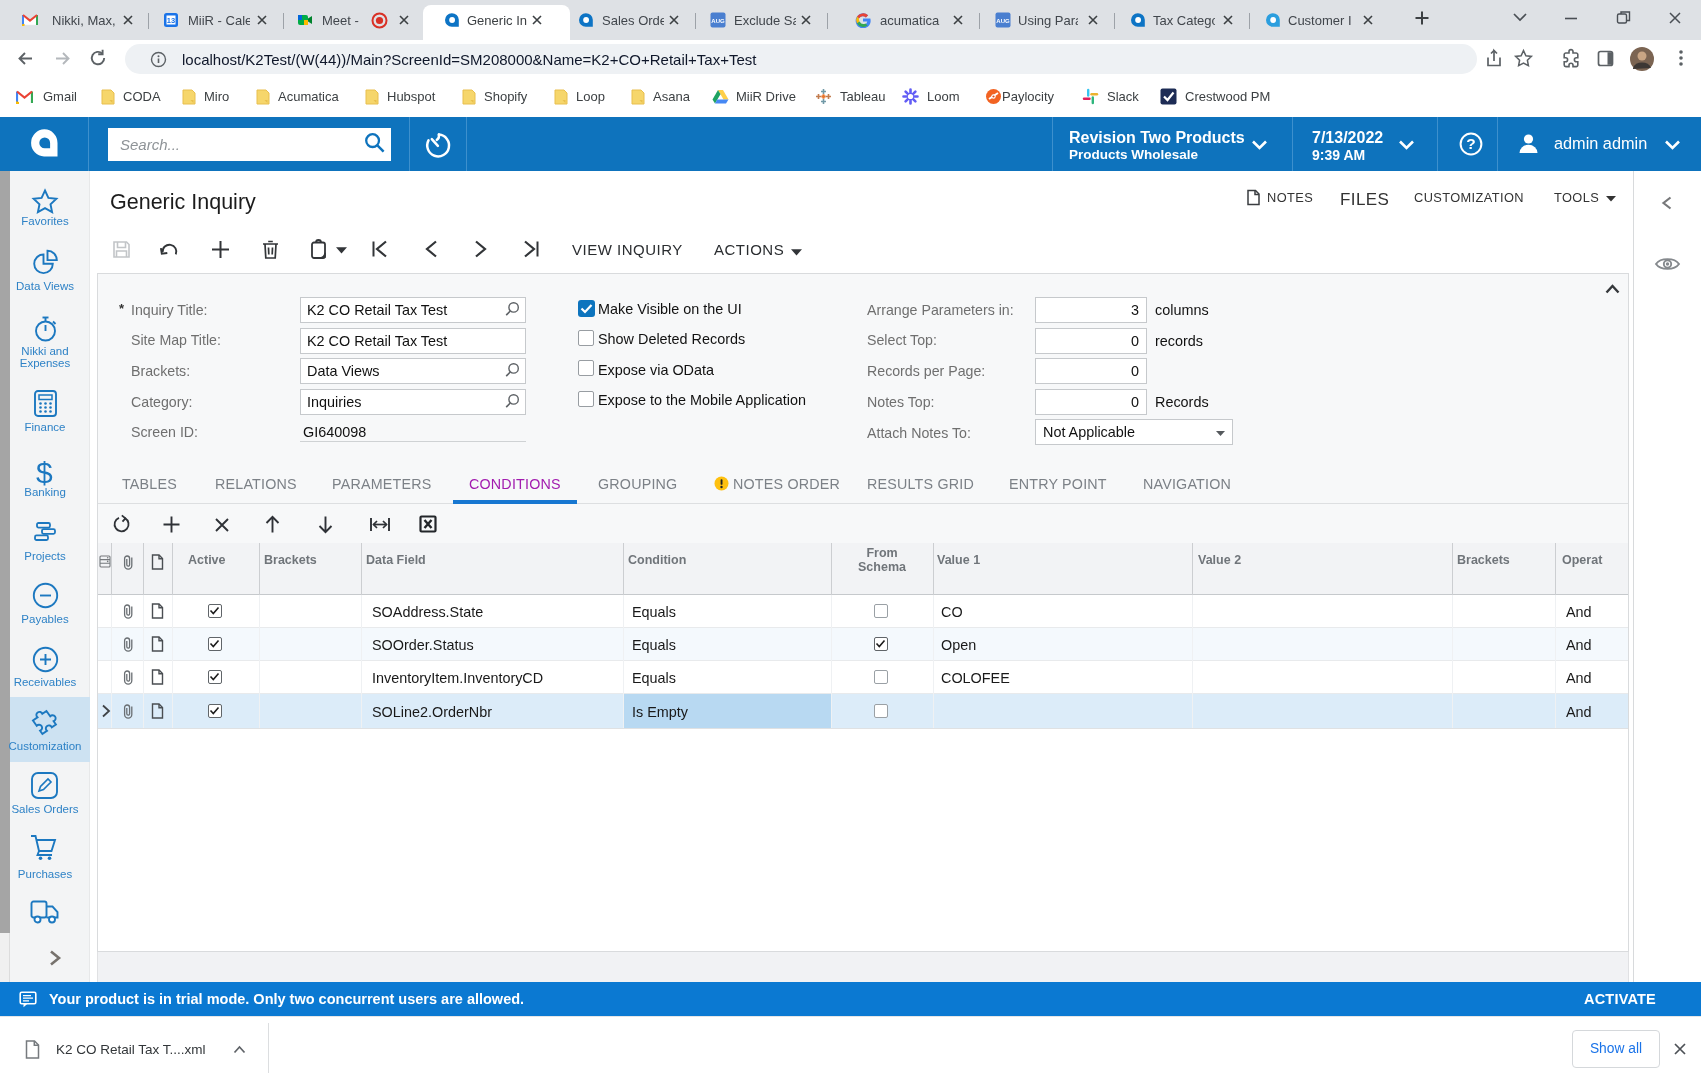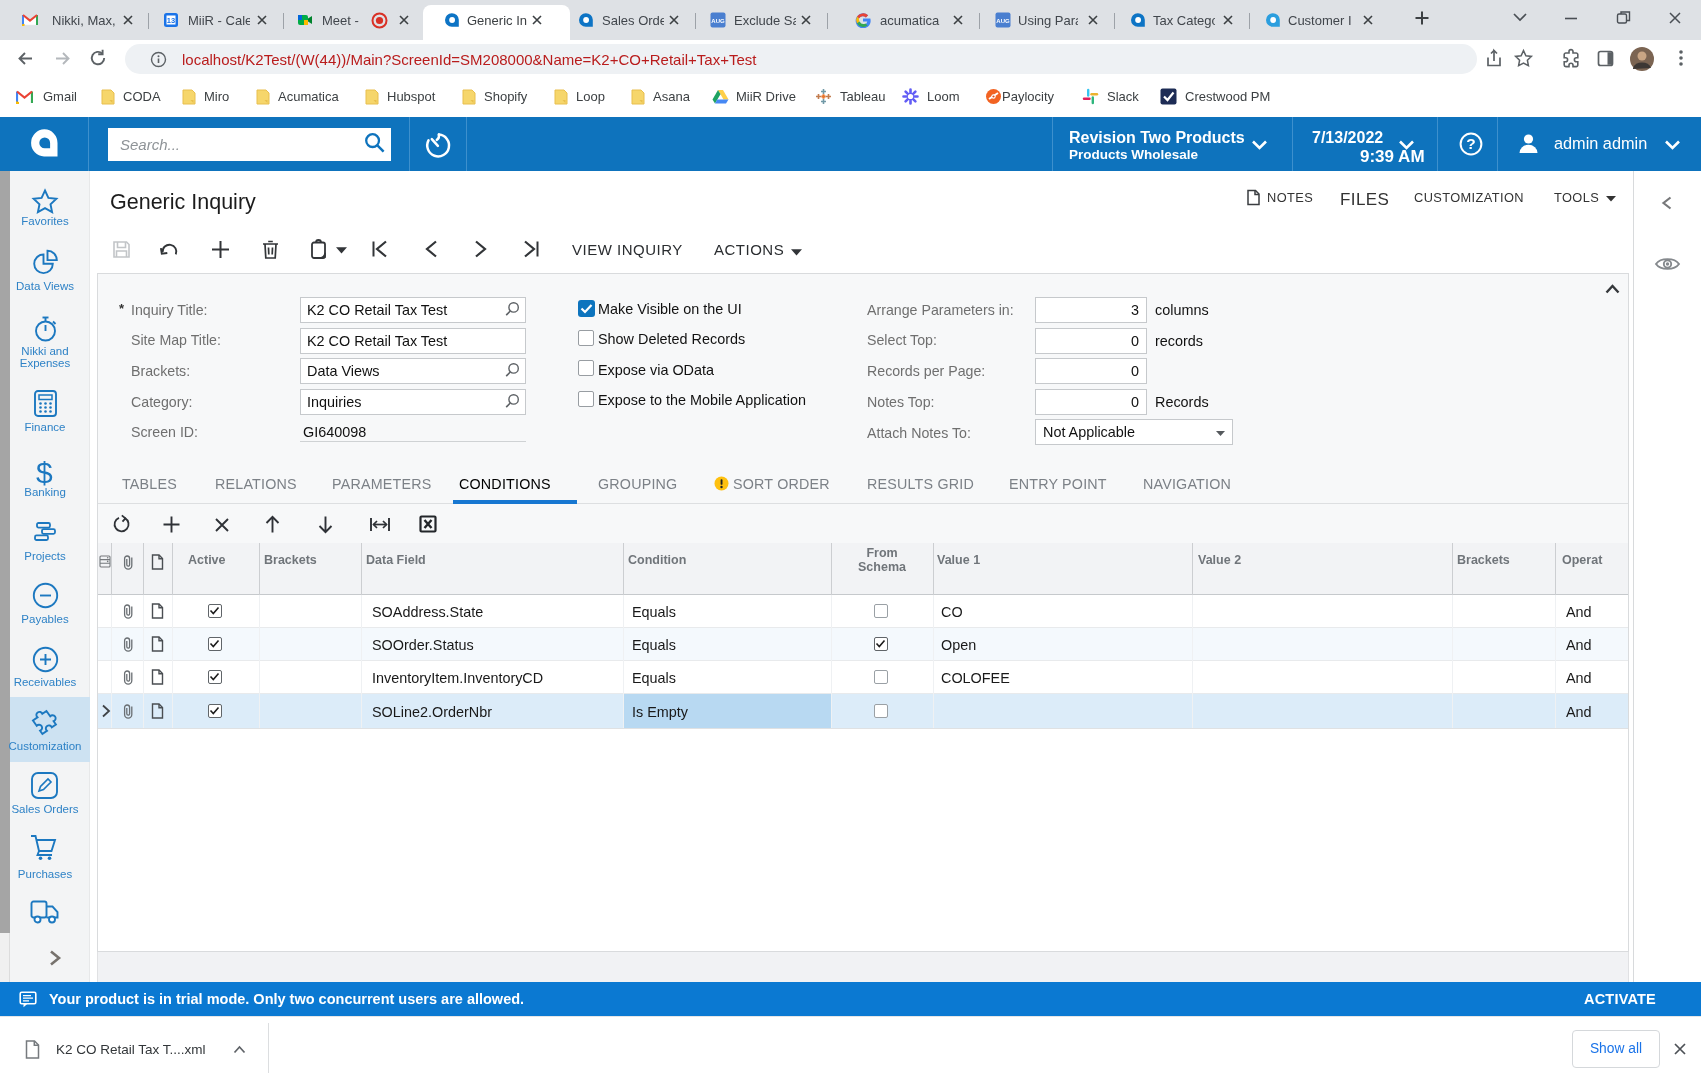--- a/index.html
+++ b/index.html
@@ -210,21 +210,21 @@
     </svg>
   </div>
 <div class="ab" style="left:125px;top:44px;width:1352px;height:30px;background:#eef1f4;border-radius:15px"></div>
 <div class="ab" style="left:150px;top:51px">
     <svg width="17" height="17" viewBox="0 0 17 17">
       <circle cx="8.5" cy="8.5" r="7" fill="none" stroke="#5c6165" stroke-width="1.4"></circle>
       <path d="M8.5 7.5 8.5 12" stroke="#5c6165" stroke-width="1.6"></path>
       <circle cx="8.5" cy="5.2" r="1" fill="#5c6165"></circle>
     </svg>
   </div>
-<div class="ab" style="left:182px;top:51px;font-size:15px;color:#b91c1c">localhost/K2Test/(W(44))/Main?ScreenId=SM208000&amp;Name=K2+CO+Retail+Tax+Test</div>
+<div class="ab" style="left:182px;top:51px;font-size:15px;color:#0f172a">localhost/K2Test/(W(44))/Main?ScreenId=SM208000&amp;Name=K2+CO+Retail+Tax+Test</div>
 <div class="ab" style="left:1484px;top:48px">
     <svg width="21" height="21" viewBox="0 0 21 21">
       <path d="M13 5.5 10 2.5 10 13" fill="none" stroke="#5c6165" stroke-width="1.7"></path>
       <path d="M7 5.5 10 2.5" fill="none" stroke="#5c6165" stroke-width="1.7"></path>
       <path d="M4 9.5 4 17.5 16 17.5 16 9.5" fill="none" stroke="#5c6165" stroke-width="1.7"></path>
     </svg>
   </div>
 <div class="ab" style="left:1513px;top:48px">
     <svg width="21" height="21" viewBox="0 0 21 21">
       <path d="M10.5 2.6 12.9 7.7 18.4 8.4 14.4 12.2 15.4 17.7 10.5 15 5.6 17.7 6.6 12.2 2.6 8.4 8.1 7.7Z" fill="none" stroke="#5c6165" stroke-width="1.5"></path>
@@ -399,21 +399,21 @@
 <div class="ab" style="left:1052px;top:117px;width:1px;height:54px;background:#3d90cd"></div>
 <div class="ab wlbl" style="left:1069px;top:129px;font-size:16px;font-weight:bold">Revision Two Products</div>
 <div class="ab wlbl" style="left:1069px;top:147px;font-size:13.5px;font-weight:bold">Products Wholesale</div>
 <div class="ab" style="left:1251px;top:139px">
     <svg width="17" height="12" viewBox="0 0 17 12">
       <path d="M2 2.5 8.5 9 15 2.5" fill="none" stroke="#fff" stroke-width="2.6"></path>
     </svg>
   </div>
 <div class="ab" style="left:1292px;top:117px;width:1px;height:54px;background:#3d90cd"></div>
 <div class="ab wlbl" style="left:1312px;top:129px;font-size:16px;font-weight:bold">7/13/2022</div>
-<div class="ab wlbl" style="left:1360px;top:147px;font-size:17px;font-weight:bold">9:39 AM</div>
+<div class="ab wlbl" style="left:1312px;top:147px;font-size:14px;font-weight:bold">9:39 AM</div>
 <div class="ab" style="left:1398px;top:139px">
     <svg width="17" height="12" viewBox="0 0 17 12">
       <path d="M2 2.5 8.5 9 15 2.5" fill="none" stroke="#fff" stroke-width="2.6"></path>
     </svg>
   </div>
 <div class="ab" style="left:1437px;top:117px;width:1px;height:54px;background:#3d90cd"></div>
 <div class="ab" style="left:1459px;top:132px">
     <svg width="24" height="24" viewBox="0 0 24 24">
       <circle cx="12" cy="12" r="10.4" fill="none" stroke="#fff" stroke-width="2"></circle>
       <text x="12" y="17.4" font-size="15.5" font-weight="bold" fill="#fff" text-anchor="middle" font-family="Liberation Sans">?</text>
@@ -707,30 +707,30 @@
 <div class="inp" style="left:1035px;top:419px;width:198px"></div>
 <div class="fval ab" style="left:1043px;top:424px">Not Applicable</div>
 <div class="ab" style="left:1215px;top:430px">
     <svg width="11" height="7" viewBox="0 0 11 7">
       <path d="M1 1 5.5 6 10 1Z" fill="#55595d"></path>
     </svg>
   </div>
 <div class="tab1 ab" style="left:122px;top:476px">TABLES</div>
 <div class="tab1 ab" style="left:215px;top:476px">RELATIONS</div>
 <div class="tab1 ab" style="left:332px;top:476px">PARAMETERS</div>
-<div class="tab1 ab" style="left:459px;top:476px;color:#000000">CONDITIONS</div>
+<div class="tab1 ab" style="left:469px;top:476px;color:#a21caf">CONDITIONS</div>
 <div class="tab1 ab" style="left:598px;top:476px">GROUPING</div>
 <div class="ab" style="left:714px;top:476px">
     <svg width="15" height="15" viewBox="0 0 15 15">
       <circle cx="7.5" cy="7.5" r="7" fill="#fec00f"></circle>
       <rect x="6.6" y="3.2" width="1.9" height="5.6" rx="0.9" fill="#222"></rect>
       <circle cx="7.5" cy="11" r="1.2" fill="#222"></circle>
     </svg>
   </div>
-<div class="tab1 ab" style="left:733px;top:476px">SORT ORDER</div>
+<div class="tab1 ab" style="left:733px;top:476px">NOTES ORDER</div>
 <div class="tab1 ab" style="left:867px;top:476px">RESULTS GRID</div>
 <div class="tab1 ab" style="left:1009px;top:476px">ENTRY POINT</div>
 <div class="tab1 ab" style="left:1143px;top:476px">NAVIGATION</div>
 <div class="ab" style="left:98px;top:503px;width:1530px;height:1px;background:#dddfe1"></div>
 <div class="ab" style="left:453px;top:500px;width:124px;height:4px;background:#1777d1"></div>
 
 <div class="ab" style="left:112px;top:514px">
     <svg width="20" height="20" viewBox="0 0 20 20">
       <path d="M7.0 3.8 A7 7 0 1 0 12.8 4.1" fill="none" stroke="#2f3237" stroke-width="1.8"></path>
       <path d="M9.8 1.4 13.4 4.4 10.5 7.6" fill="none" stroke="#2f3237" stroke-width="1.8"></path>

